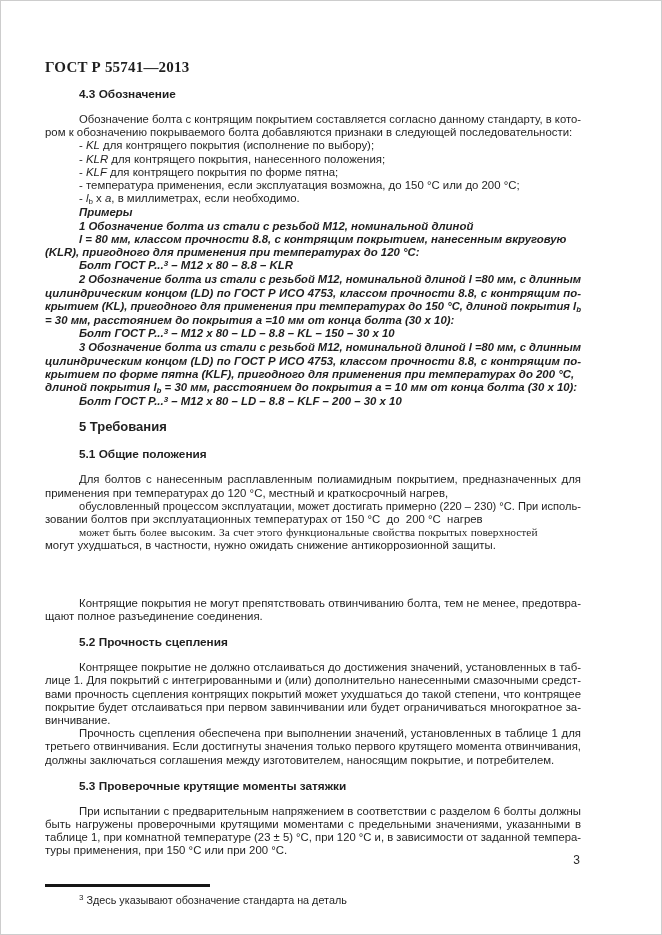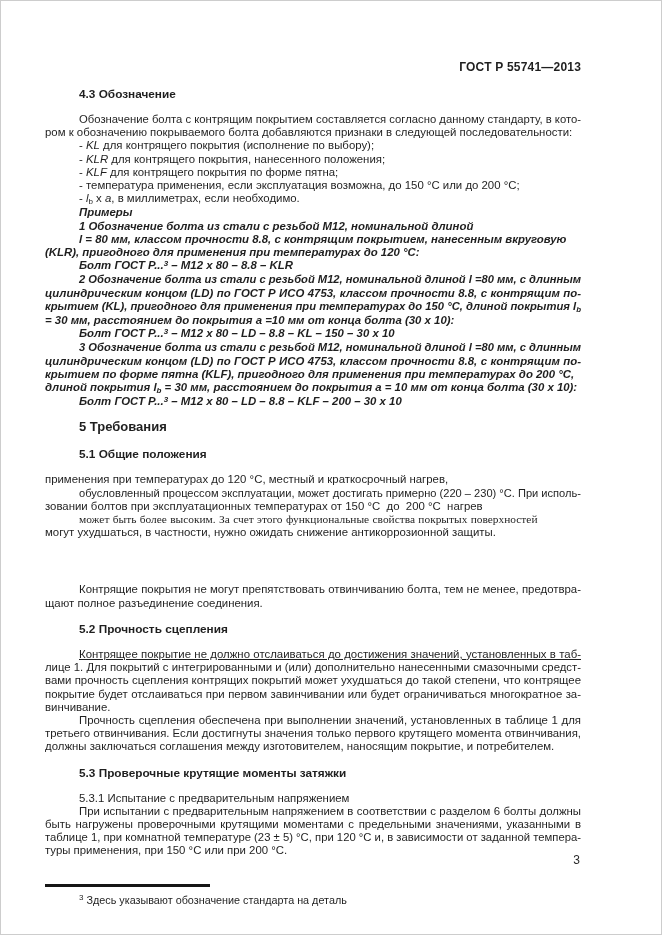--- a/index.html
+++ b/index.html
@@ -1,20 +1,20 @@
 <!DOCTYPE html>
 <html><head>
 <meta charset="utf-8">
 <style>
   html,body{margin:0;padding:0;background:#ffffff;}
   body{width:662px;height:935px;position:relative;overflow:hidden;
        font-family:"Liberation Sans","DejaVu Sans",sans-serif;color:#1f1f1f;}
   .page{position:absolute;inset:0;background:#fff;border:1px solid #cdcdcd;box-sizing:border-box;}
   .content{position:absolute;left:44px;top:58px;width:536px;}
-  .hdr{font-weight:bold;font-size:12px;text-align:right;line-height:16px;letter-spacing:.2px;}
+  .hdr{font-weight:bold;font-size:15px;line-height:16px;letter-spacing:.2px;font-family:Liberation Serif, serif;}
   .b-h1{font-weight:bold;font-size:13px;line-height:17px;margin:9px 0 13px;padding-left:34px;}
   .b-h2{font-weight:bold;font-size:11.8px;line-height:13px;margin:13px 0 12px;padding-left:34px;}
   .b-para{margin:0;}
   .ln{width:536px;line-height:13.2px;font-size:11.4px;box-sizing:border-box;overflow:visible;}
   .ln.ind{padding-left:34px;}
   .ls{display:inline-block;white-space:pre;transform-origin:0 50%;}
   .example .ln{font-weight:bold;font-style:italic;font-size:11.4px;}
   .it{font-style:italic;}
   .sp{font-size:8px;position:relative;top:-3.5px;}
   .sb{font-size:8px;position:relative;top:2px;}
@@ -52,42 +52,42 @@
           <div class="ln ind"><span class="ls"><span>Болт ГОСТ Р...</span><span class="sp">3</span><span> – М12 х 80 – LD – 8.8 – KL – 150 – 30 х 10</span></span></div>
           <div class="ln ind j"><span class="ls" style="transform: scaleX(0.980469);"><span>3 Обозначение болта из стали с резьбой М12, номинальной длиной l =80 мм, с длинным</span></span></div>
           <div class="ln j"><span class="ls" style="word-spacing: 0.260817px;"><span>цилиндрическим концом (LD) по ГОСТ Р ИСО 4753, классом прочности 8.8, с контрящим по-</span></span></div>
           <div class="ln"><span class="ls"><span>крытием по форме пятна (KLF), пригодного для применения при температурах до 200 °С,</span></span></div>
           <div class="ln"><span class="ls"><span>длиной покрытия l</span><span class="sb">b</span><span> = 30 мм, расстоянием до покрытия а = 10 мм от конца болта (30 х 10):</span></span></div>
           <div class="ln ind"><span class="ls"><span>Болт ГОСТ Р...</span><span class="sp">3</span><span> – М12 х 80 – LD – 8.8 – KLF – 200 – 30 х 10</span></span></div>
         </div>
         <div class="b-h1">5 Требования</div>
         <div class="b-h2">5.1 Общие положения</div>
         <div class="b-para body">
+          <div class="ln ind j"><span class="ls" style="word-spacing: 1.7207px;"><span>Для болтов с нанесенным расплавленным полиамидным покрытием, предназначенных для</span></span></div>
           <div class="ln"><span class="ls"><span>применения при температурах до 120 °С, местный и краткосрочный нагрев,</span></span></div>
           <div class="ln ind j"><span class="ls" style="transform: scaleX(0.973723);"><span>обусловленный процессом эксплуатации, может достигать примерно (220 – 230) °С. При исполь-</span></span></div>
           <div class="ln"><span class="ls"><span>зовании болтов при эксплуатационных температурах от 150 °С  до  200 °С  нагрев</span></span></div>
           <div class="ln ind j"><span class="ls" style="word-spacing: 0.50625px; font-family: Liberation Serif, serif;"><span>может быть более высоким. За счет этого функциональные свойства покрытых поверхностей</span></span></div>
           <div class="ln"><span class="ls"><span>могут ухудшаться, в частности, нужно ожидать снижение антикоррозионной защиты.</span></span></div>
           <div class="ln ind j"><span class="ls" style="word-spacing: 0.0390625px; margin-top: 44px;"><span>Контрящие покрытия не могут препятствовать отвинчиванию болта, тем не менее, предотвра-</span></span></div>
           <div class="ln"><span class="ls"><span>щают полное разъединение соединения.</span></span></div>
         </div>
         <div class="b-h2">5.2 Прочность сцепления</div>
         <div class="b-para body">
-          <div class="ln ind j"><span class="ls" style="word-spacing: 0.178125px; text-decoration: underline;"><span>Контрящее покрытие не должно отслаиваться до достижения значений, установленных в таб-</span></span></div>
+          <div class="ln ind j"><span class="ls" style="word-spacing: 0.178125px;"><span>Контрящее покрытие не должно отслаиваться до достижения значений, установленных в таб-</span></span></div>
           <div class="ln j"><span class="ls" style="transform: scaleX(0.99556);"><span>лице 1. Для покрытий с интегрированными и (или) дополнительно нанесенными смазочными средст-</span></span></div>
           <div class="ln j"><span class="ls" style="word-spacing: 0.0866477px;"><span>вами прочность сцепления контрящих покрытий может ухудшаться до такой степени, что контрящее</span></span></div>
           <div class="ln j"><span class="ls" style="word-spacing: 0.260937px;"><span>покрытие будет отслаиваться при первом завинчивании или будет ограничиваться многократное за-</span></span></div>
           <div class="ln"><span class="ls"><span>винчивание.</span></span></div>
           <div class="ln ind j"><span class="ls" style="word-spacing: 0.489063px;"><span>Прочность сцепления обеспечена при выполнении значений, установленных в таблице 1 для</span></span></div>
           <div class="ln j"><span class="ls" style="transform: scaleX(0.995993);"><span>третьего отвинчивания. Если достигнуты значения только первого крутящего момента отвинчивания,</span></span></div>
           <div class="ln"><span class="ls"><span>должны заключаться соглашения между изготовителем, наносящим покрытие, и потребителем.</span></span></div>
         </div>
         <div class="b-h2">5.3 Проверочные крутящие моменты затяжки</div>
         <div class="b-para body">
-          <div class="ln ind"><span class="ls"><span>5.3.1 Испытание с предварительным напряжением</span></span></div>
           <div class="ln ind j"><span class="ls" style="word-spacing: 0.208807px;"><span>При испытании с предварительным напряжением в соответствии с разделом 6 болты должны</span></span></div>
           <div class="ln j"><span class="ls" style="word-spacing: 1.55035px;"><span>быть нагружены проверочными крутящими моментами с предельными значениями, указанными в</span></span></div>
           <div class="ln j"><span class="ls" style="transform: scaleX(0.99113);"><span>таблице 1, при комнатной температуре (23 ± 5) °С, при 120 °С и, в зависимости от заданной темпера-</span></span></div>
           <div class="ln"><span class="ls"><span>туры применения, при 150 °С или при 200 °С.</span></span></div>
         </div>
       </div>
     <div class="fn-rule"></div>
     <div class="fn"><span class="sp">3</span><span> Здесь указывают обозначение стандарта на деталь</span></div>
   </div>
   <div class="pagenum">3</div>

